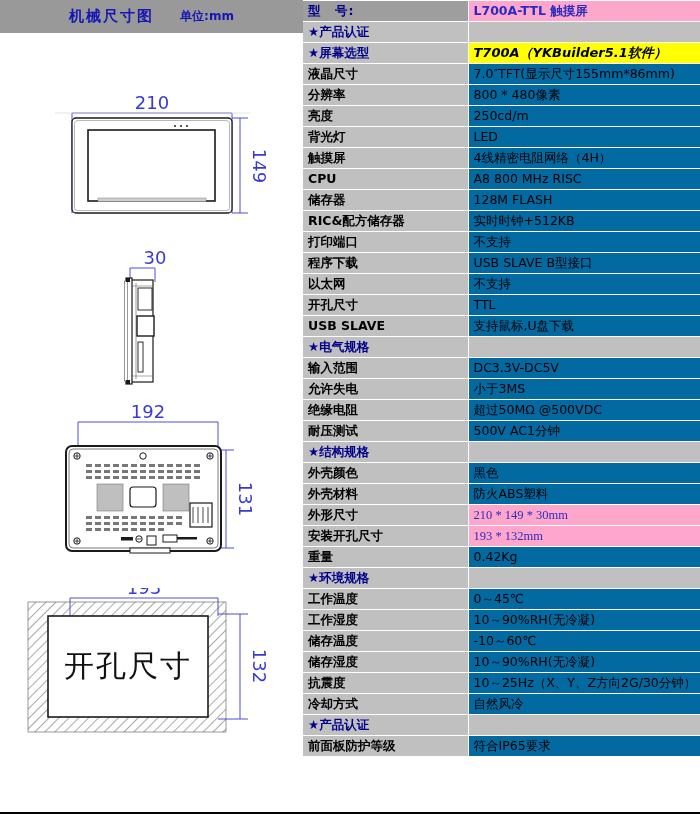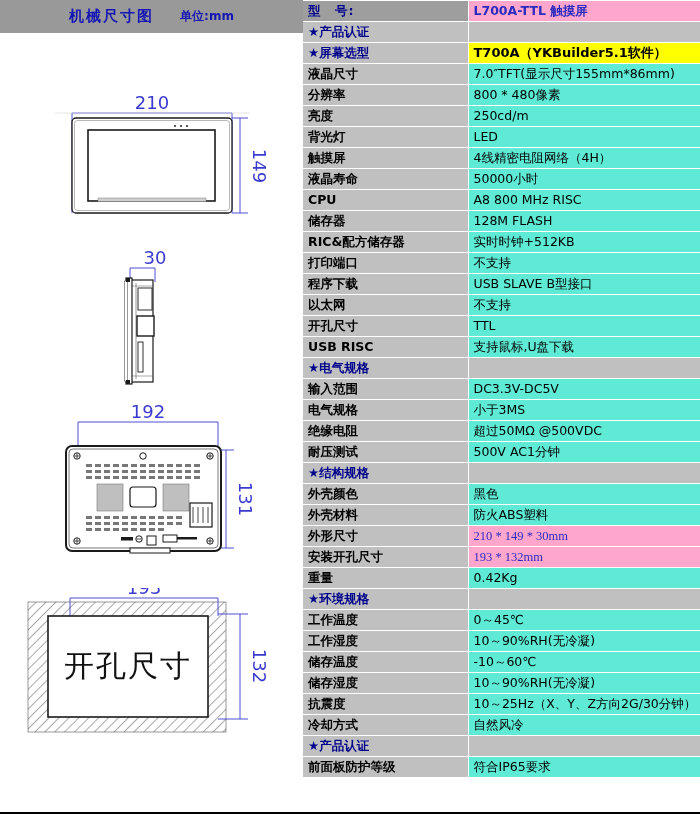--- a/index.html
+++ b/index.html
@@ -80,21 +80,21 @@
     vertical-align: middle;
   }
   .cell-label {
     background: #c0c0c0;
     color: #000000;
     font-weight: bold;
     font-family: "DejaVu Sans", sans-serif;
     border-right: 1px solid #ffffff !important;
   }
   .cell-value {
-    background: #5eead4;
+    background: #0369a1;
     color: #000000;
     font-family: "DejaVu Sans", sans-serif;
     font-size: 12.5px;
   }
   
   tr.section .cell-label {
     color: #00008b;
     font-weight: bold;
   }
   tr.section .cell-value { background: #c0c0c0; }
@@ -113,20 +113,21 @@
     font-weight: bold;
     font-size: 13px;
   }
 
   
   .hl-yellow {
     background: #ffff00 !important;
     font-weight: bold !important;
     color: #000 !important;
     font-size: 13px !important;
+    font-style: italic;
   }
   
   .hl-pink {
     background: #ffa6cd !important;
     color: #2b2bc0 !important;
     font-family: Liberation Serif, serif;
   }
 
   
   #bottom-rule {
@@ -387,24 +388,20 @@
         </tr>
         <tr class="normal">
           <td class="cell-label">背光灯</td>
           <td class="cell-value">LED</td>
         </tr>
         <tr class="normal">
           <td class="cell-label">触摸屏</td>
           <td class="cell-value">4线精密电阻网络（4H）</td>
         </tr>
         <tr class="normal">
-          <td class="cell-label">液晶寿命</td>
-          <td class="cell-value">50000小时</td>
-        </tr>
-        <tr class="normal">
           <td class="cell-label">CPU</td>
           <td class="cell-value">A8 800 MHz RISC</td>
         </tr>
         <tr class="normal">
           <td class="cell-label">储存器</td>
           <td class="cell-value">128M FLASH</td>
         </tr>
         <tr class="normal">
           <td class="cell-label">RIC&amp;配方储存器</td>
           <td class="cell-value">实时时钟+512KB</td>
@@ -419,33 +416,33 @@
         </tr>
         <tr class="normal">
           <td class="cell-label">以太网</td>
           <td class="cell-value">不支持</td>
         </tr>
         <tr class="normal">
           <td class="cell-label">开孔尺寸</td>
           <td class="cell-value">TTL</td>
         </tr>
         <tr class="normal">
-          <td class="cell-label">USB RISC</td>
+          <td class="cell-label">USB SLAVE</td>
           <td class="cell-value">支持鼠标,U盘下载</td>
         </tr>
         <tr class="section">
           <td class="cell-label">★电气规格</td>
           <td class="cell-value"></td>
         </tr>
         <tr class="normal">
           <td class="cell-label">输入范围</td>
           <td class="cell-value">DC3.3V-DC5V</td>
         </tr>
         <tr class="normal">
-          <td class="cell-label">电气规格</td>
+          <td class="cell-label">允许失电</td>
           <td class="cell-value">小于3MS</td>
         </tr>
         <tr class="normal">
           <td class="cell-label">绝缘电阻</td>
           <td class="cell-value">超过50MΩ @500VDC</td>
         </tr>
         <tr class="normal">
           <td class="cell-label">耐压测试</td>
           <td class="cell-value">500V AC1分钟</td>
         </tr>

